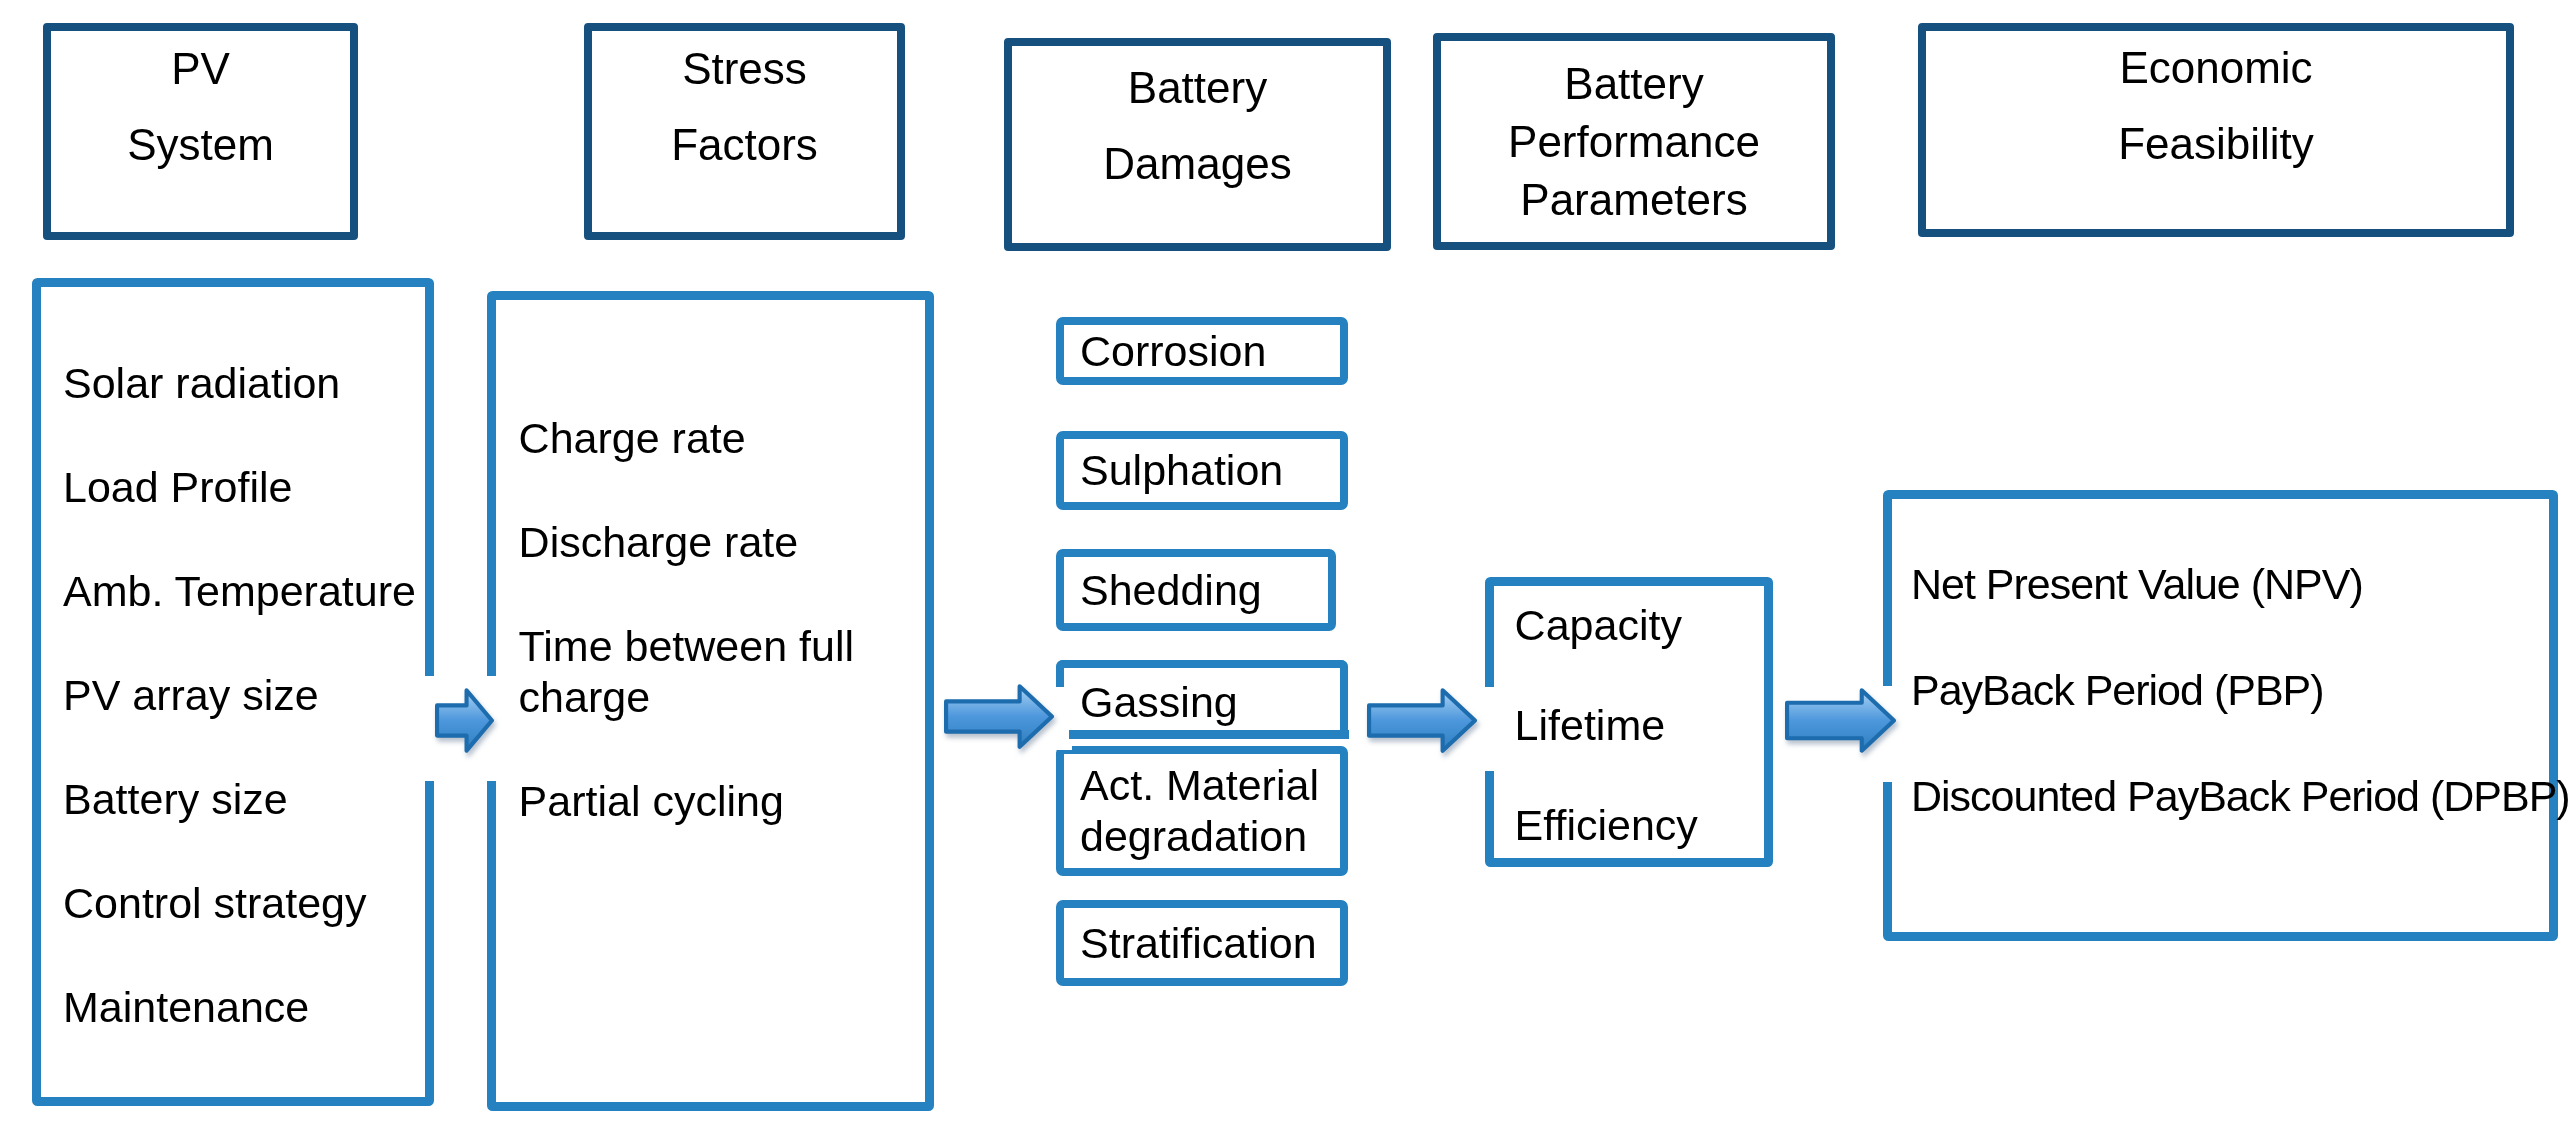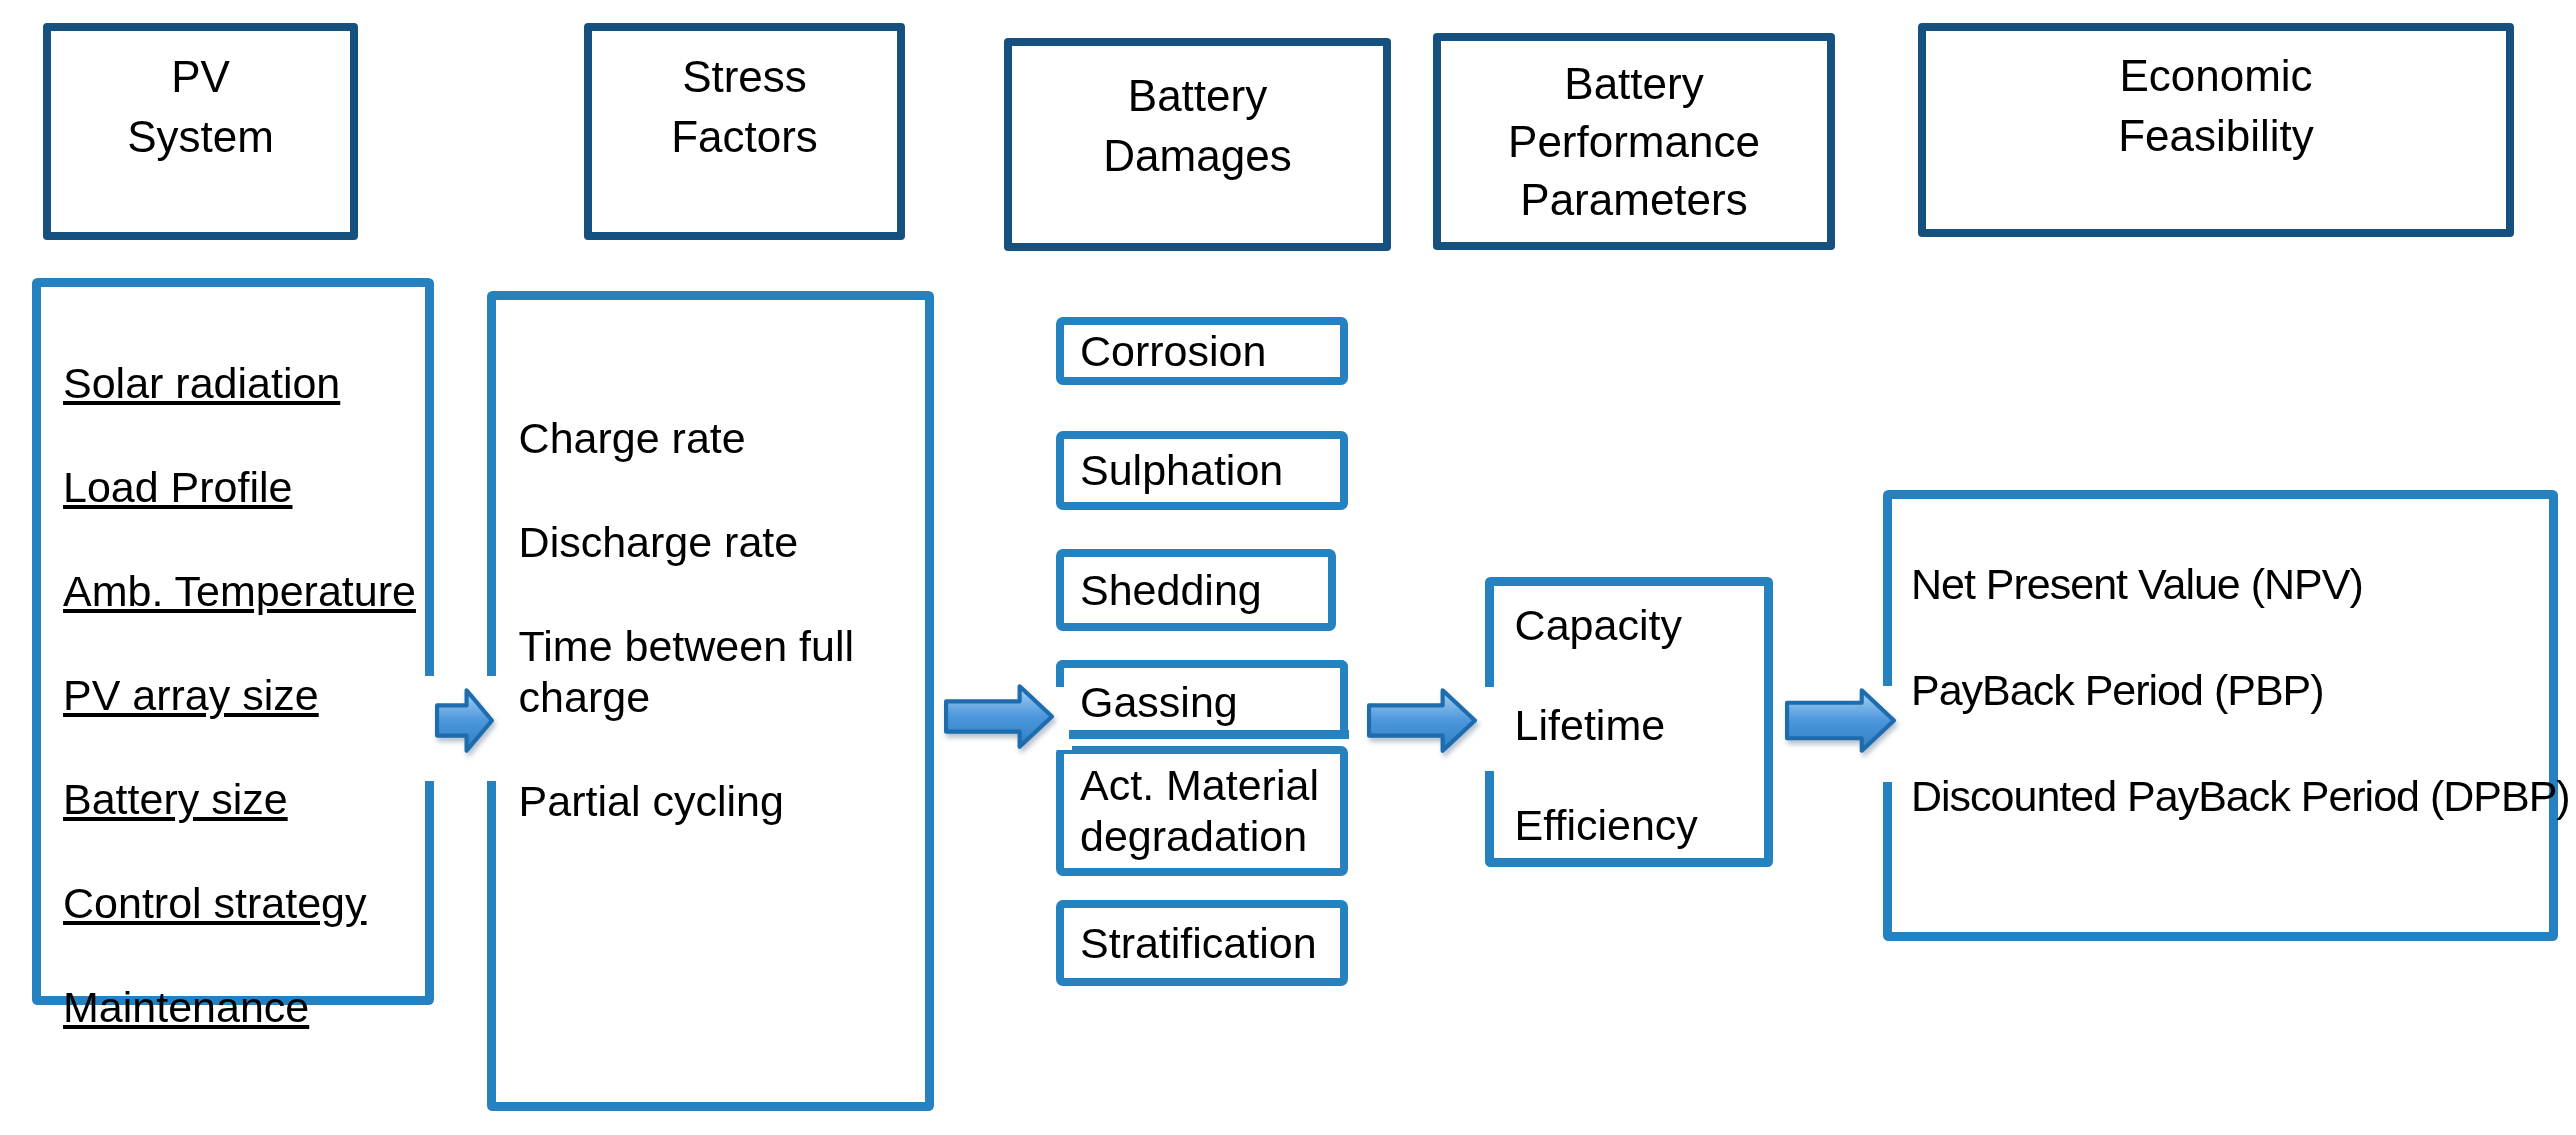--- a/index.html
+++ b/index.html
@@ -20,21 +20,21 @@
     color:var(--text-color);
   }
   
   .hdr{
     position:absolute;
     border:8.2px solid var(--header-border);
     border-radius:4.1px;
     box-sizing:border-box;
     display:flex;align-items:center;justify-content:center;
     text-align:center;
-    font-size:44px;line-height:60px;
+    font-size:44px;line-height:76px;
     white-space:pre-line;
     background:#fff;
   }
   .hdr.bias{padding-bottom:48px;}
   .hdr--h4{line-height:58px;}
   
   .cbox{
     position:absolute;
     border:9px solid var(--box-border);
     border-radius:5.5px;
@@ -100,21 +100,21 @@
   <div class="hdr bias" style="left:584px;top:22.6px;width:321px;height:217px;">Stress
 Factors</div>
   <div class="hdr bias" style="left:1004px;top:38px;width:387px;height:213px;padding-bottom:38px;">Battery
 Damages</div>
   <div class="hdr hdr--h4" style="left:1433px;top:33px;width:402px;height:217px;">Battery
 Performance
 Parameters</div>
   <div class="hdr bias" style="left:1918px;top:22.6px;width:596px;height:214px;">Economic
 Feasibility</div>
 
-  <div class="cbox c1" style="left:32px;top:278px;width:402px;height:727px;text-decoration:underline;">
+  <div class="cbox c1" style="left:32px;top:278px;width:402px;height:828px;">
     <div class="item">Solar radiation</div>
     <div class="item">Load Profile</div>
     <div class="item">Amb. Temperature</div>
     <div class="item">PV array size</div>
     <div class="item">Battery size</div>
     <div class="item">Control strategy</div>
     <div class="item">Maintenance</div>
   </div>
 
   <div class="cbox c2" style="left:487px;top:291px;width:447px;height:820px;">

